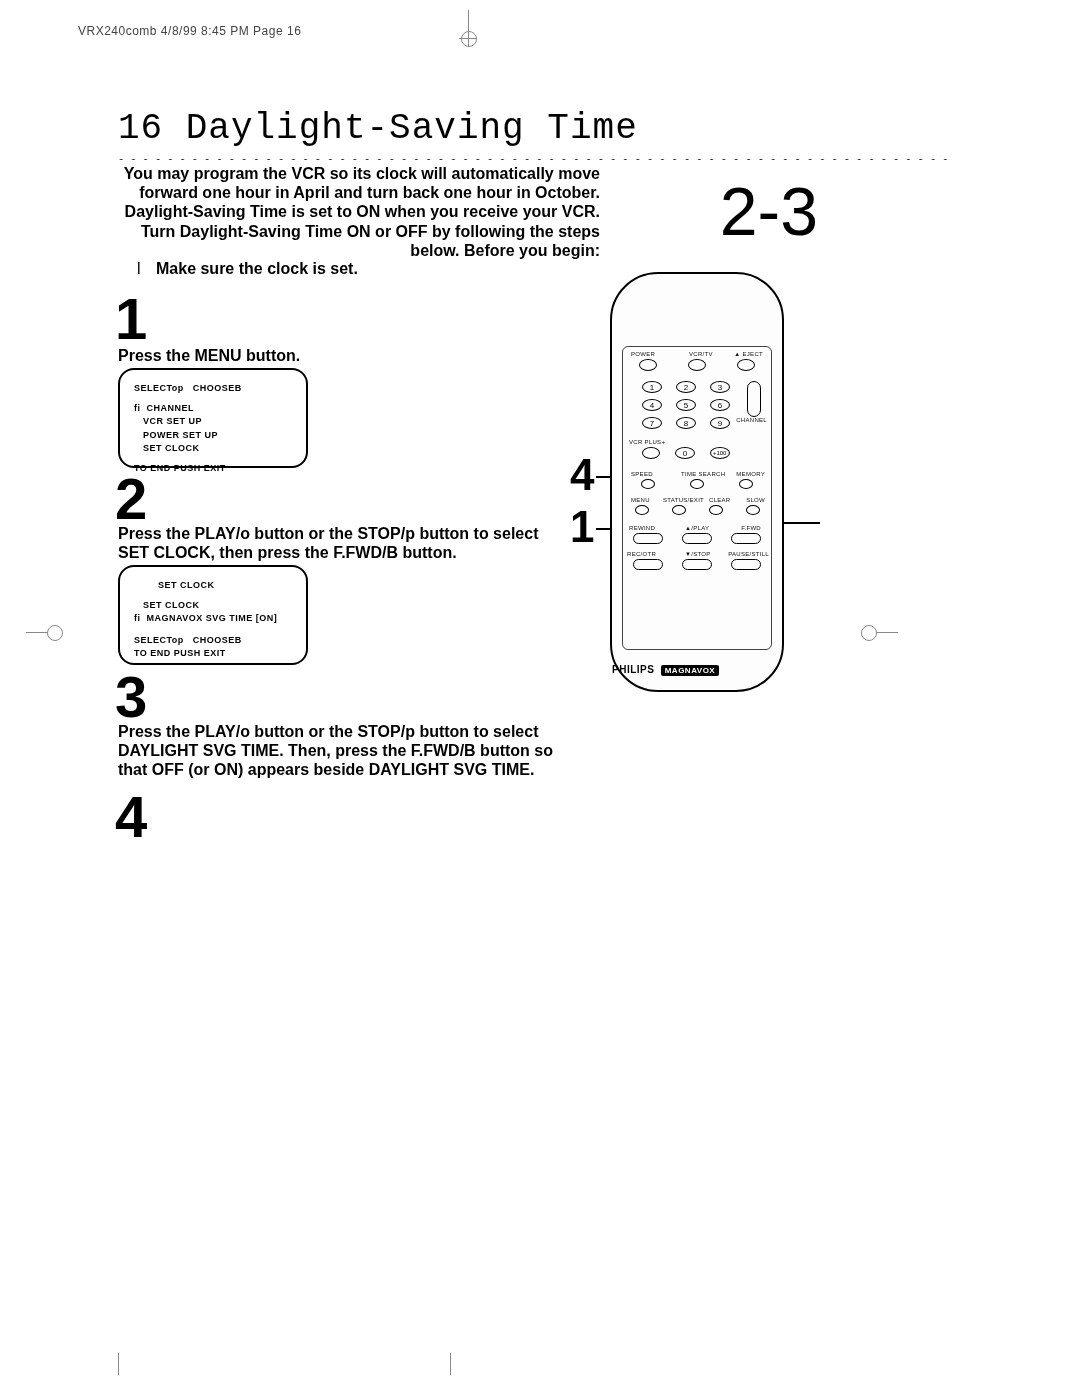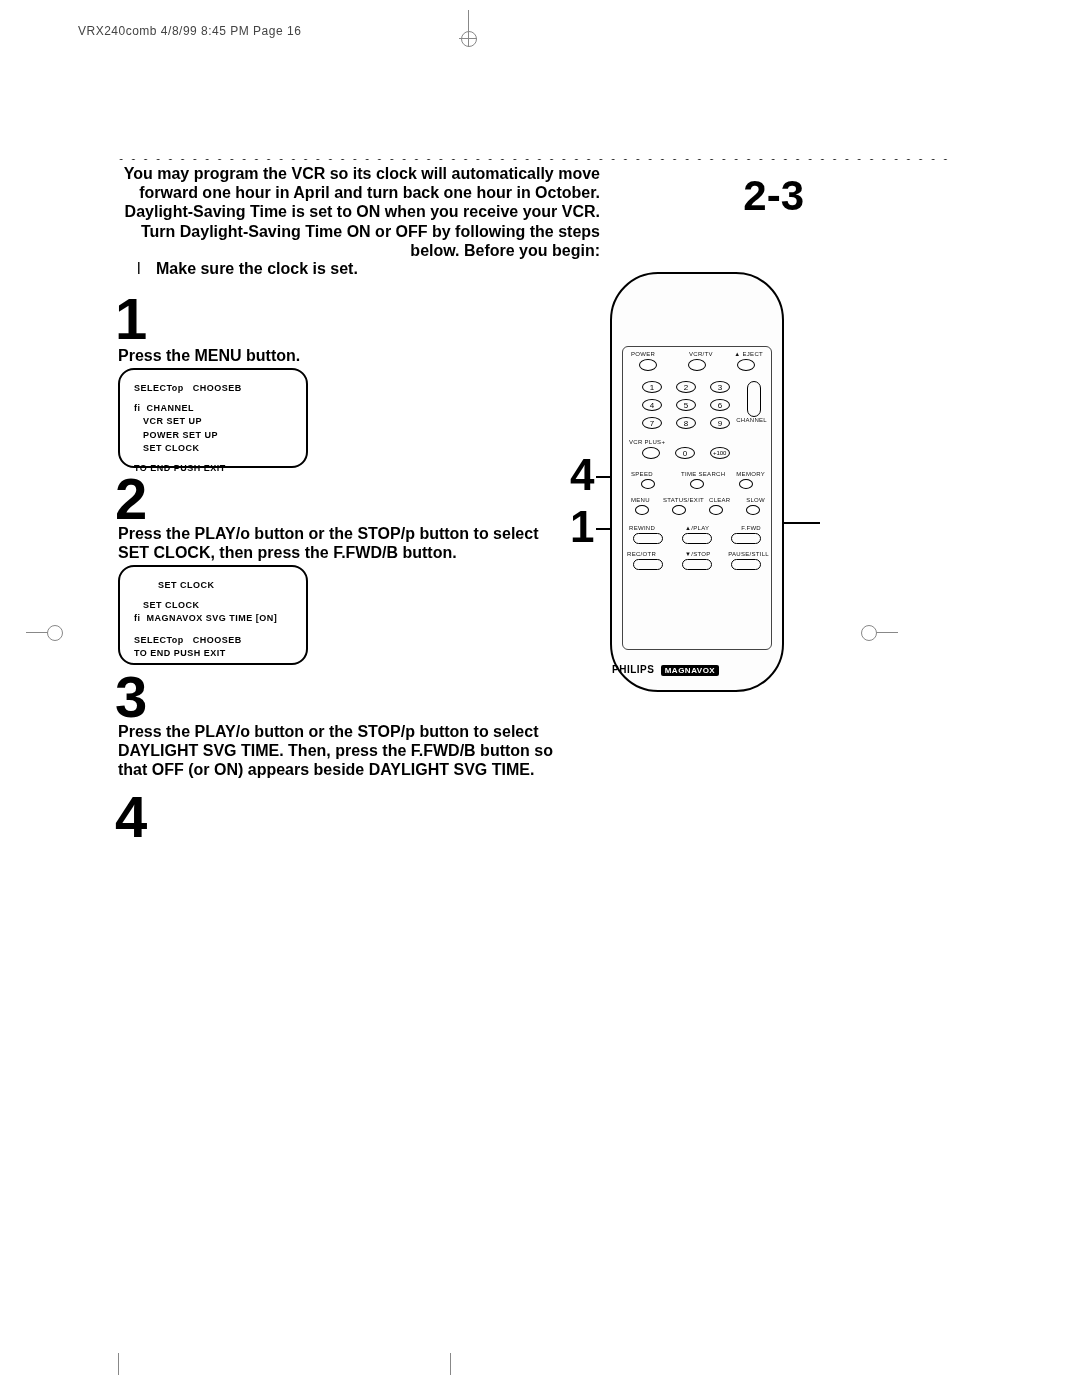--- a/index.html
+++ b/index.html
@@ -162,24 +162,24 @@
     letter-spacing: 0.5px;
   }
   .screen.s1 { top: 368px; height: 100px; }
   .screen.s2 { top: 565px; height: 100px; }
   .screen .row { white-space: pre; }
 
   
   .range23 {
     position: absolute;
     top: 172px;
-    right: 120px;
+    right: 106px;
     font-family: Arial, sans-serif;
-    font-size: 42px;
-    font-weight: bold;
+    font-size: 68px;
+    font-weight: normal;
   }
 
   .remote {
     position: absolute;
     top: 272px;
     left: 610px;
     width: 174px;
     height: 420px;
     border: 2px solid #000;
     border-radius: 48px;
@@ -311,20 +311,24 @@
     <div class="h"></div>
       <div class="c"></div>
   </div>
   <div class="crop-mark-r">
     <div class="h"></div>
       <div class="c"></div>
   </div>
   <div class="crop-tick-bl"></div>
   <div class="crop-tick-br"></div>
 
+  <div class="title-row">
+    <span class="page-num">16</span>
+    <span class="page-title">Daylight-Saving Time</span>
+  </div>
   <div class="dotted-rule">••••••••••••••••••••••••••••••••••••••••••••••••••••••••••••••••••••••••••••••••••••••••••••••••••••••••••••••</div>
 
   <div class="intro">You may program the VCR so its clock will automatically move forward one hour in April and turn back one hour in October. Daylight-Saving Time is set to ON when you receive your VCR. Turn Daylight-Saving Time ON or OFF by following the steps below. Before you begin:</div>
   <div class="bullet-line">
     <span class="bullet-dot">l</span><span>Make sure the clock is set.</span>
   </div>
 
   <div class="big-step step1">1</div>
   <div class="step-text t1">Press the MENU button.</div>
 

